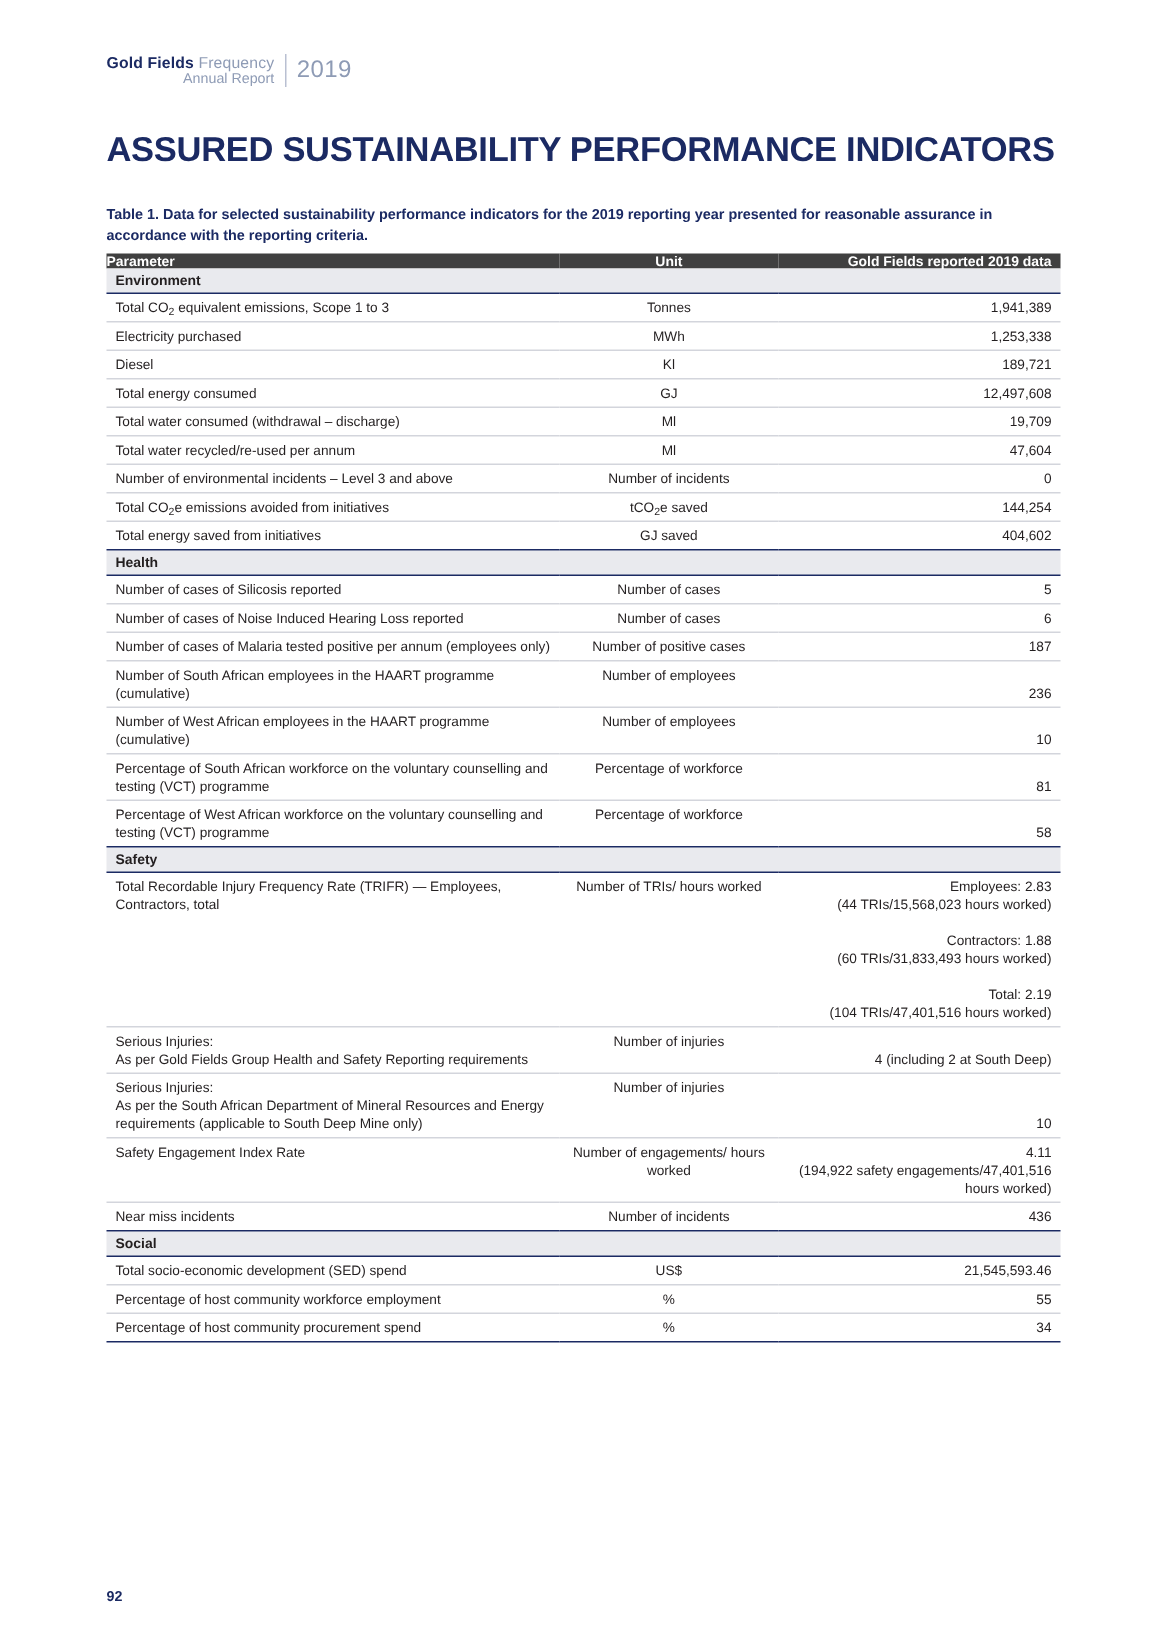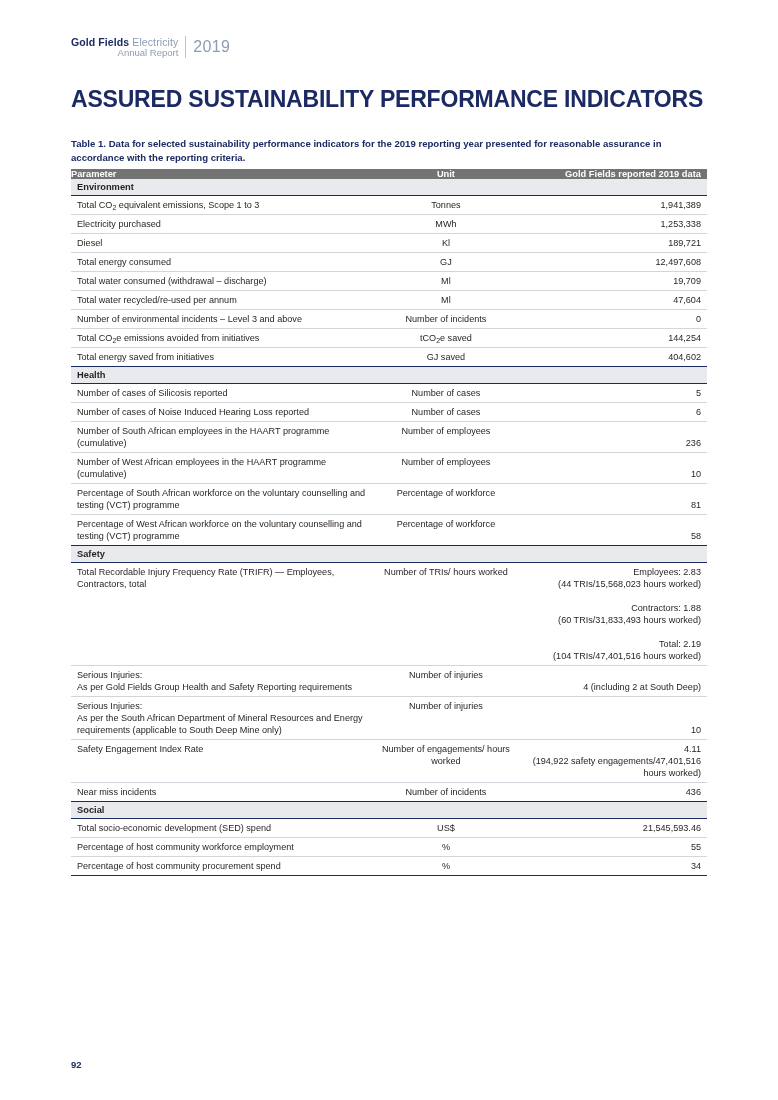--- a/index.html
+++ b/index.html
@@ -95,21 +95,21 @@
     top: 169px;
     width: 636px;
     border-collapse: collapse;
     font-size: 9.1px;
   }
   .data-table th, .data-table td {
     padding: 0;
     vertical-align: top;
   }
   thead th {
-    background: #737373;
+    background: #404040;
     color: #ffffff;
     font-size: 9.3px;
     font-weight: bold;
     padding: 4px 6px 5px 6px;
     text-align: left;
   }
   thead th.col-unit { text-align: center; width: 150px; }
   thead th.col-value { text-align: right; width: 185px; padding-right: 6px; }
 
   tr.section-row td {
@@ -149,21 +149,21 @@
   }
 </style>
 </head>
 <body>
 
 <div class="page">
 
   <div class="logo-block">
     <div class="logo-text">
       <div class="logo-line1">
-        <span class="bold">Gold Fields</span><span class="light"> Electricity</span>
+        <span class="bold">Gold Fields</span><span class="light"> Frequency</span>
       </div>
       <div class="logo-line2">Annual Report</div>
     </div>
     <div class="logo-divider"></div>
     <div class="logo-year">2019</div>
   </div>
 
   <div class="page-title">ASSURED SUSTAINABILITY PERFORMANCE INDICATORS</div>
 
   <div class="table-caption">Table 1. Data for selected sustainability performance indicators for the 2019 reporting year presented for reasonable assurance in accordance with the reporting criteria.</div>
@@ -232,20 +232,25 @@
           <td class="param">Number of cases of Silicosis reported</td>
           <td class="unit">Number of cases</td>
           <td class="value value-bottom">5</td>
         </tr>
         <tr class="data-row">
           <td class="param">Number of cases of Noise Induced Hearing Loss reported</td>
           <td class="unit">Number of cases</td>
           <td class="value value-bottom">6</td>
         </tr>
         <tr class="data-row">
+          <td class="param">Number of cases of Malaria tested positive per annum (employees only)</td>
+          <td class="unit">Number of positive cases</td>
+          <td class="value value-bottom">187</td>
+        </tr>
+        <tr class="data-row">
           <td class="param">Number of South African employees in the HAART programme (cumulative)</td>
           <td class="unit">Number of employees</td>
           <td class="value value-bottom">236</td>
         </tr>
         <tr class="data-row">
           <td class="param">Number of West African employees in the HAART programme (cumulative)</td>
           <td class="unit">Number of employees</td>
           <td class="value value-bottom">10</td>
         </tr>
         <tr class="data-row">

